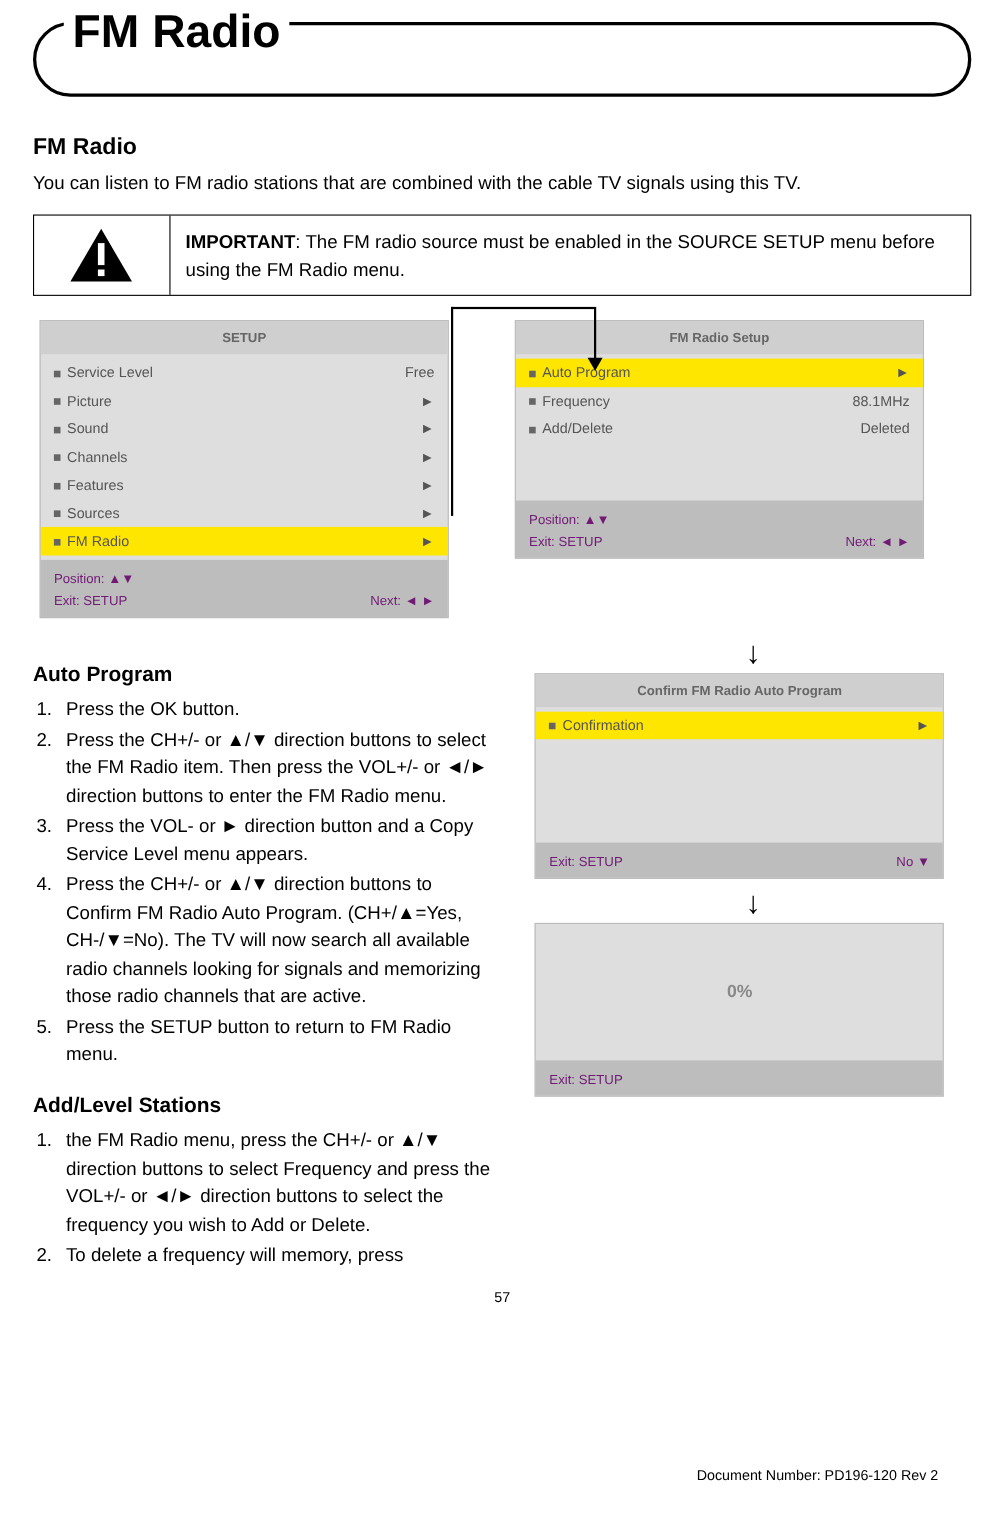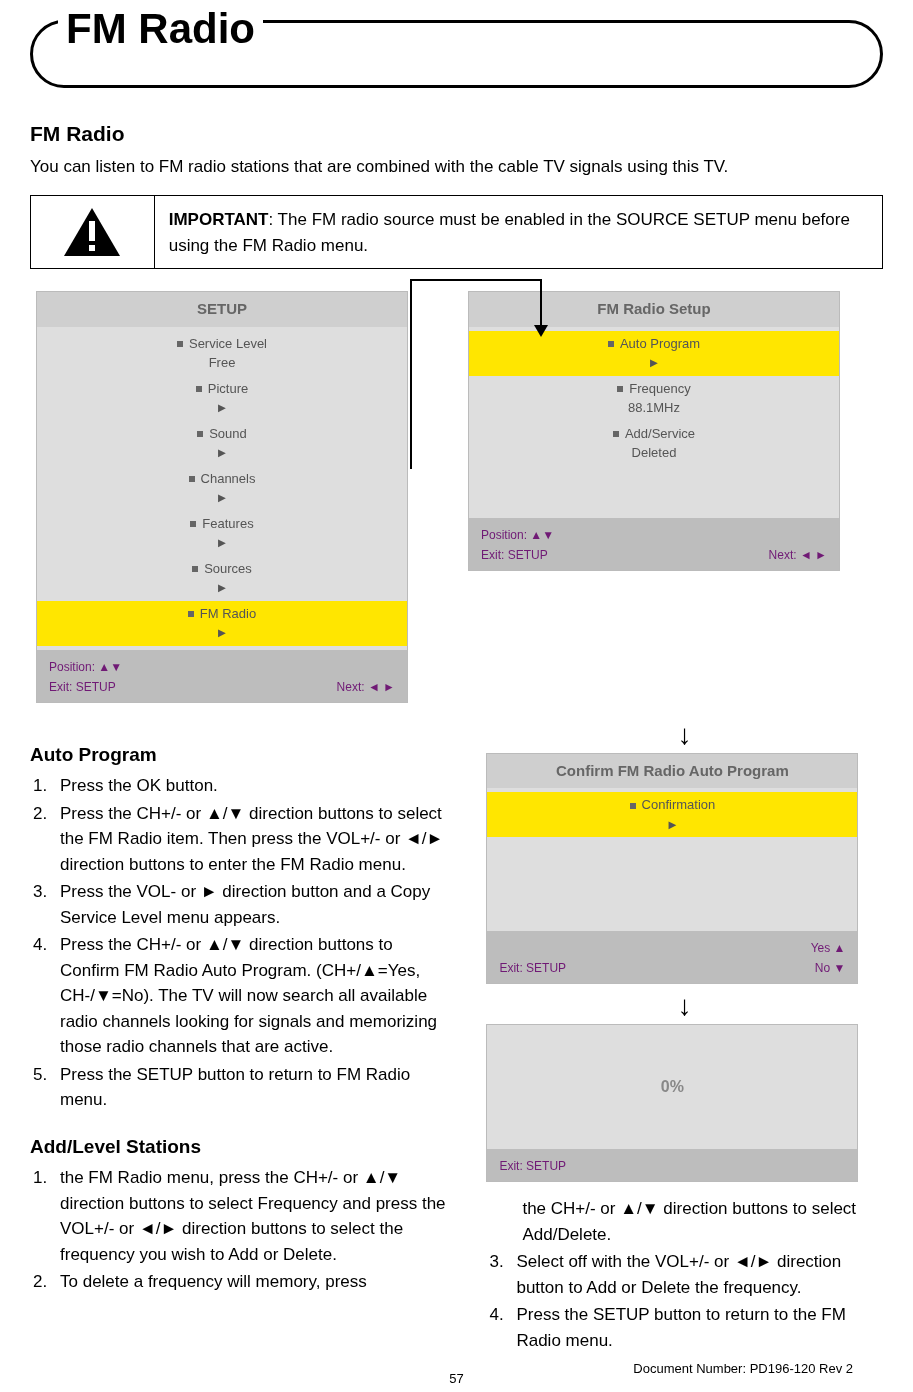--- a/index.html
+++ b/index.html
@@ -63,29 +63,28 @@
     border: 1px solid #bbb;
     margin-bottom: 12px;
     background: #dedede;
   }
   .screen .titlebar {
     background: #cfcfcf;
     text-align: center;
     font-weight: bold;
     color: #666;
     padding: 6px 0;
-    font-size: 15px;
+    font-size: 12px;
   }
   .screen .body { padding: 4px 0; }
   .screen .row {
     display: flex; justify-content: space-between;
     align-items: center;
     padding: 3px 12px;
     font-size: 13px;
-    flex-direction: column;
   }
   .screen .row .sq { display:inline-block; width:6px; height:6px; background:#666; margin-right:6px; vertical-align:middle;}
   .screen .row.hl { background: #ffe600; color:#555; }
   .screen .footer { background: #bdbdbd; padding: 6px 12px; color:#701a75; }
   .screen .footer .frow { display:flex; justify-content:space-between; font-size:12px; margin-top:2px; }
   .screen .spacer { height: 48px; }
   .screen .big-spacer { height: 90px; }
   .screen.progress .body { padding: 50px 12px; text-align:center; }
   .arrow-down { text-align:center; font-size:28px; line-height:20px; margin:4px 0 8px 0; }
   .footer-page {
@@ -192,21 +191,21 @@
         <div class="body">
           <div class="row hl">
               <span><span class="sq"></span><span>Auto Program</span></span>
               <span>►</span>
             </div>
           <div class="row">
               <span><span class="sq"></span><span>Frequency</span></span>
               <span>88.1MHz</span>
             </div>
           <div class="row">
-              <span><span class="sq"></span><span>Add/Service</span></span>
+              <span><span class="sq"></span><span>Add/Delete</span></span>
               <span>Deleted</span>
             </div>
           <div class="spacer"></div>
         </div>
         <div class="footer">
           <div class="frow">
               <span>Position: ▲▼</span>
               <span></span>
             </div>
           <div class="frow">
@@ -243,49 +242,38 @@
         <div class="titlebar">Confirm FM Radio Auto Program</div>
         <div class="body">
           <div class="row hl">
               <span><span class="sq"></span><span>Confirmation</span></span>
               <span>►</span>
             </div>
           <div class="big-spacer"></div>
         </div>
         <div class="footer">
           <div class="frow">
-              <span></span>
-              <span>Yes ▲</span>
-            </div>
-          <div class="frow">
               <span>Exit: SETUP</span>
               <span>No ▼</span>
             </div>
         </div>
       </div>
 
       <div class="arrow-down">↓</div>
 
       <div class="screen progress">
         <div class="body">
           <div style="font-size:16px; font-weight:bold; color:#888;">0%</div>
         </div>
         <div class="footer">
           <div class="frow">
               <span>Exit: SETUP</span>
               <span></span>
             </div>
         </div>
       </div>
 
-      <div style="margin-top:14px;">
-        <div style="padding-left:36px; margin-bottom:2px;">the CH+/- or ▲/▼ direction buttons to select Add/Delete.</div>
-        <ol class="steps" start="3">
-          <li>Select off with the VOL+/- or ◄/► direction button to Add or Delete the frequency.</li>
-          <li>Press the SETUP button to return to the FM Radio menu.</li>
-        </ol>
-      </div>
     </div>
   </div>
 
   <div class="footer-page">57</div>
   <div class="docnum">Document Number: PD196-120 Rev 2</div>
 </div>
 
 </body></html>

